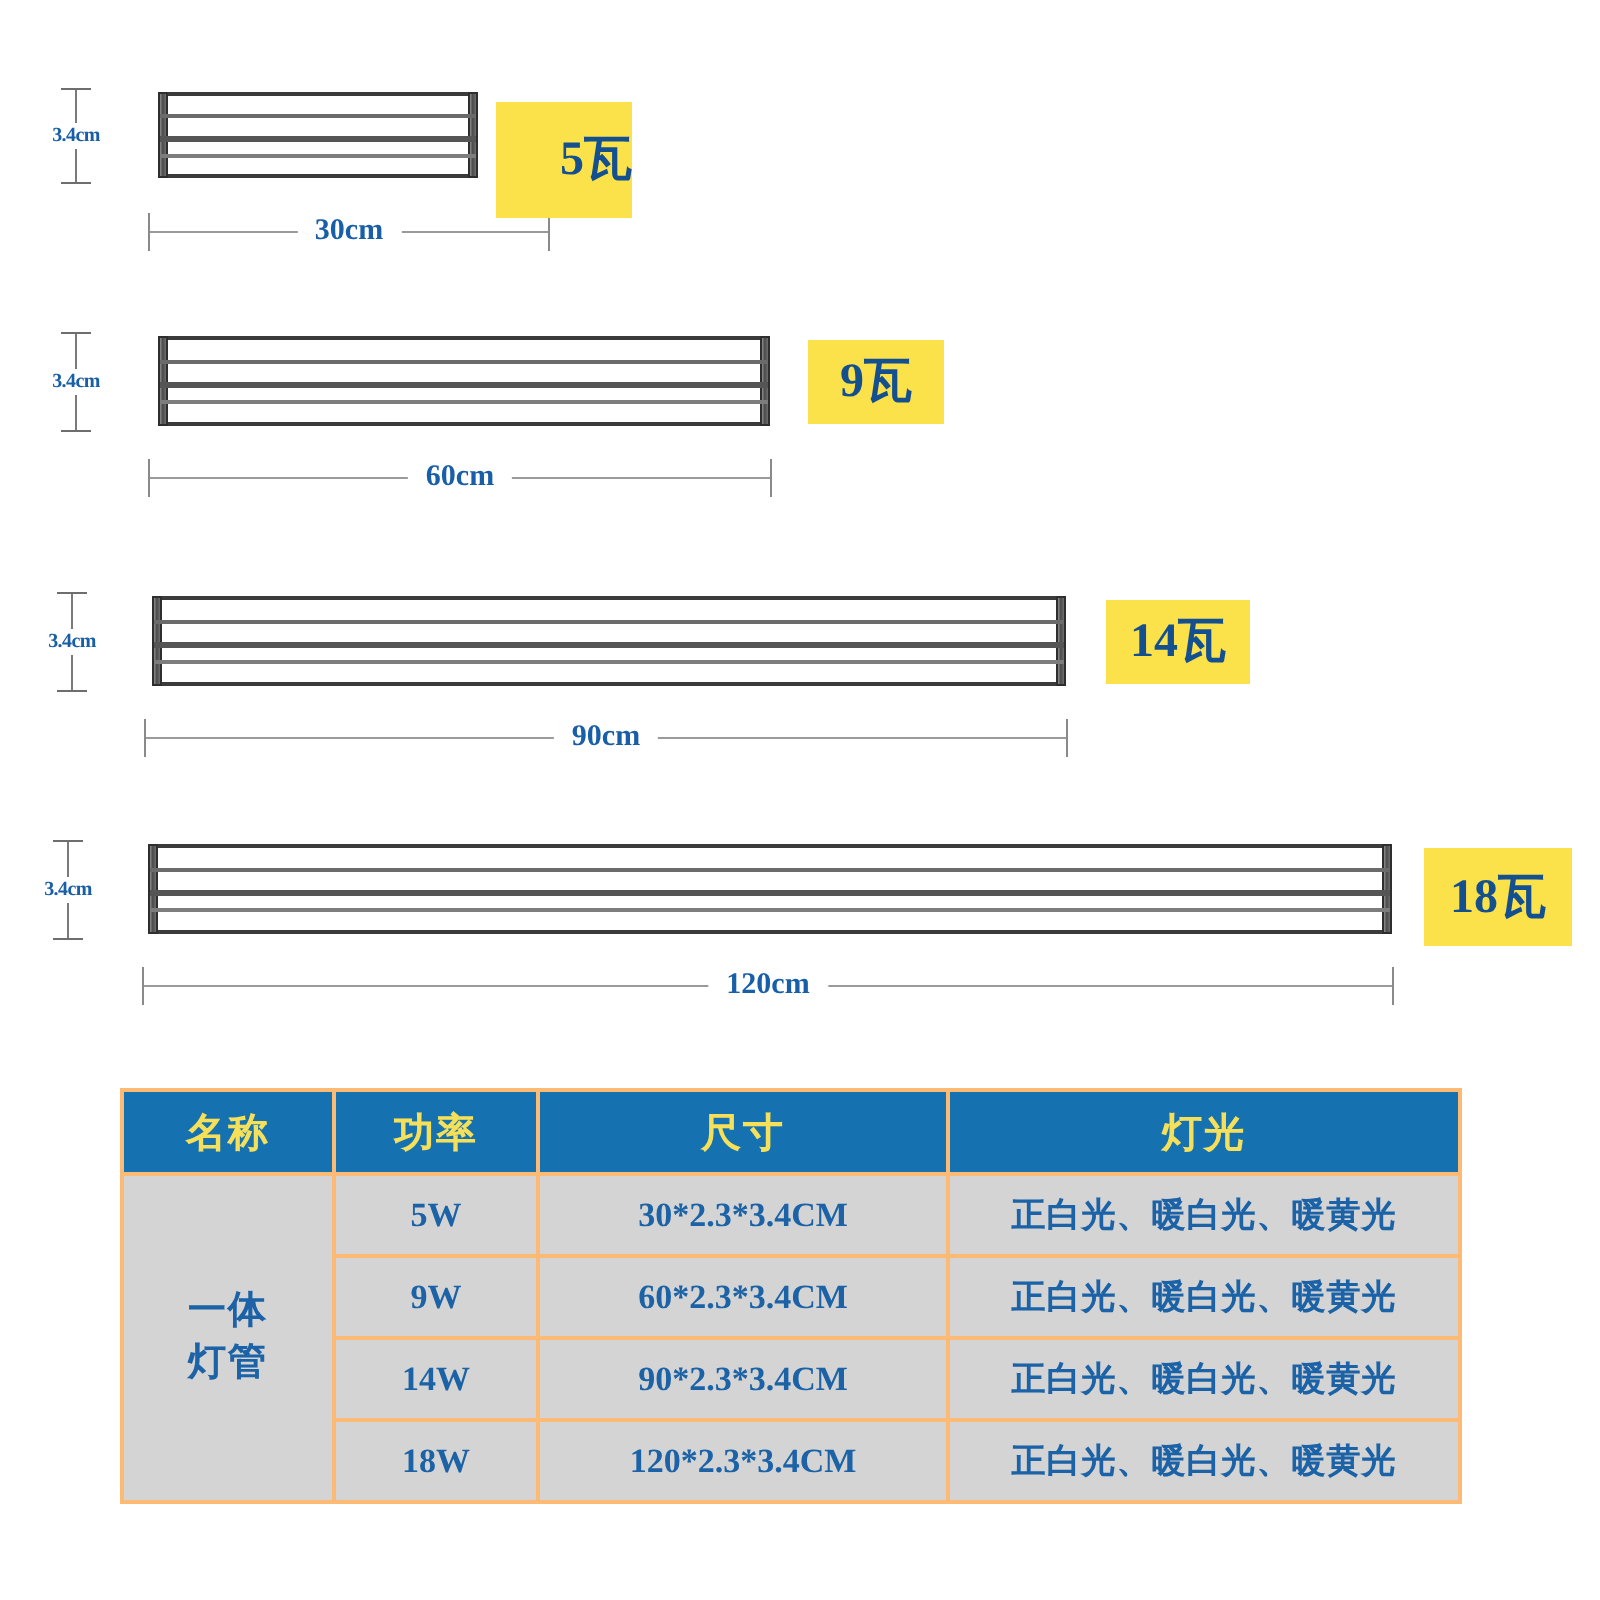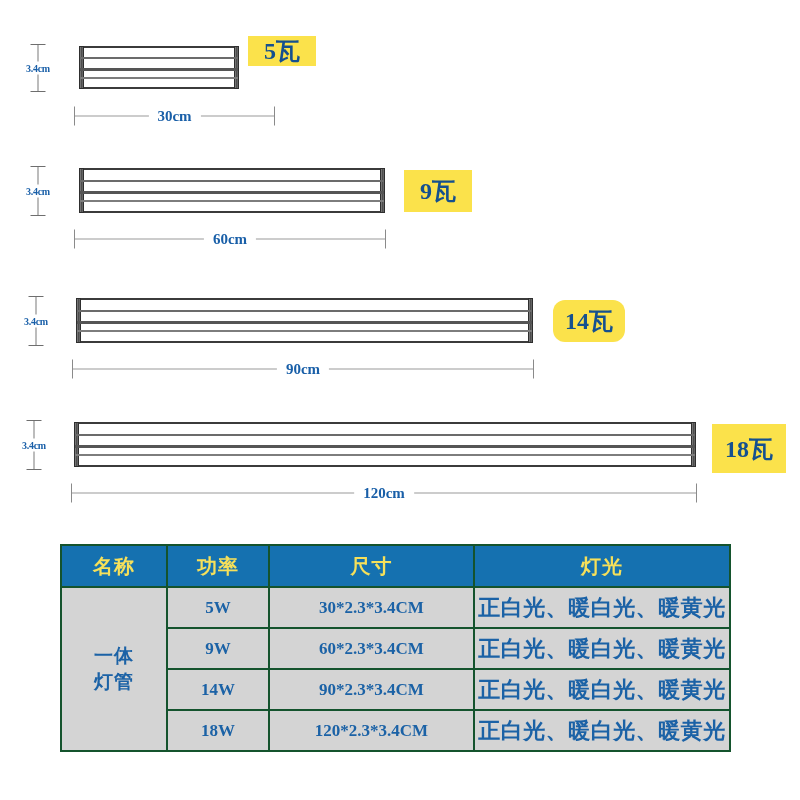--- a/index.html
+++ b/index.html
@@ -90,21 +90,21 @@
     font-size:24px;
     letter-spacing:0px;
     line-height:1;
   }
 
   
   .spec-table{
     position:absolute;
     border-collapse:separate;
     border-spacing:2px;
-    background:#14532d;
+    background:#fdba74;
     table-layout:fixed;
   }
   .spec-table th{
     background:#1571B0;
     color:#F6E05A;
     font-size:20px;
     font-weight:bold;
     height:40px;
     padding:0;
     text-align:center;
@@ -118,21 +118,21 @@
     height:39px;
     padding:0;
     text-align:center;
     white-space:nowrap;
   }
   .spec-table td.namecell{
     font-size:19px;
     line-height:1.35;
     letter-spacing:1px;
   }
-  .spec-table td.light{font-size:22px;letter-spacing:0.5px;font-family:Liberation Mono, monospace;}
+  .spec-table td.light{font-size:17px;letter-spacing:0.5px;font-family:Liberation Mono, monospace;}
 </style>
 </head>
 <body>
 
 <div class="canvas">
 
   <div class="diagram" style="left:0;top:0;width:800px;height:140px;">
 
     <div class="vdim" style="left:28px;top:44px;width:20px;height:48px;">
       <div class="vline"></div>
@@ -149,21 +149,21 @@
       <div class="stripe s3"></div>
     </div>
 
     <div class="hdim" style="left:74px;top:103px;width:164px;padding-left:37px;">
       <div class="hline"></div>
       <div class="htick l"></div>
       <div class="htick r"></div>
       <div class="hlabel">30cm</div>
     </div>
 
-    <div class="badge" style="left:248px;top:36px;width:68px;height:30px;">
+    <div class="badge" style="left:248px;top:51px;width:68px;height:58px;justify-content:flex-end;">
       <span>5瓦</span>
     </div>
   </div>
 
   <div class="diagram" style="left:0;top:130px;width:800px;height:140px;">
 
     <div class="vdim" style="left:28px;top:36px;width:20px;height:50px;">
       <div class="vline"></div>
       <div class="vtick top"></div>
       <div class="vtick bot"></div>
@@ -207,21 +207,21 @@
       <div class="stripe s3"></div>
     </div>
 
     <div class="hdim" style="left:72px;top:98px;width:462px;">
       <div class="hline"></div>
       <div class="htick l"></div>
       <div class="htick r"></div>
       <div class="hlabel">90cm</div>
     </div>
 
-    <div class="badge" style="left:553px;top:42px;width:72px;height:42px;border-radius:12px;">
+    <div class="badge" style="left:553px;top:42px;width:72px;height:42px;">
       <span>14瓦</span>
     </div>
   </div>
 
   <div class="diagram" style="left:0;top:388px;width:800px;height:140px;">
 
     <div class="vdim" style="left:24px;top:32px;width:20px;height:50px;">
       <div class="vline"></div>
       <div class="vtick top"></div>
       <div class="vtick bot"></div>

